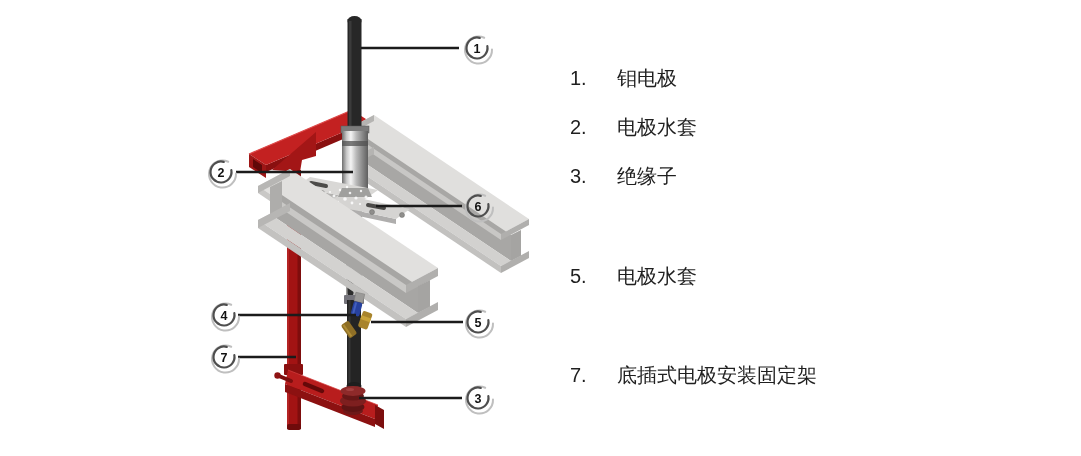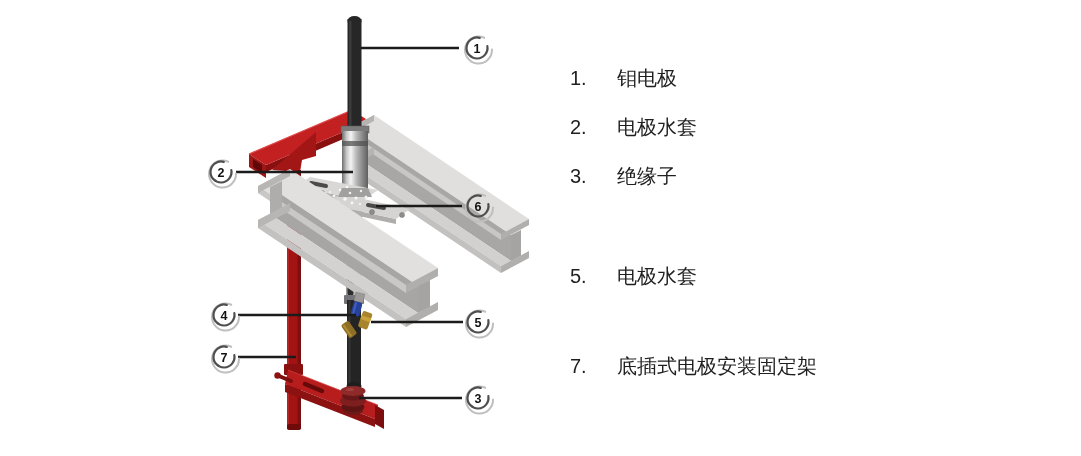--- a/index.html
+++ b/index.html
@@ -223,18 +223,18 @@
   </div>
   <div class="legend-row" style="top:114px">
     <span class="legend-num">2.</span><span>电极水套</span>
   </div>
   <div class="legend-row" style="top:163px">
     <span class="legend-num">3.</span><span>绝缘子</span>
   </div>
   <div class="legend-row" style="top:263px">
     <span class="legend-num">5.</span><span>电极水套</span>
   </div>
-  <div class="legend-row" style="top:353px">
+  <div class="legend-row" style="top:362px">
     <span class="legend-num">7.</span><span>底插式电极安装固定架</span>
   </div>
 </div>
 
 </div>
 
 </body></html>

